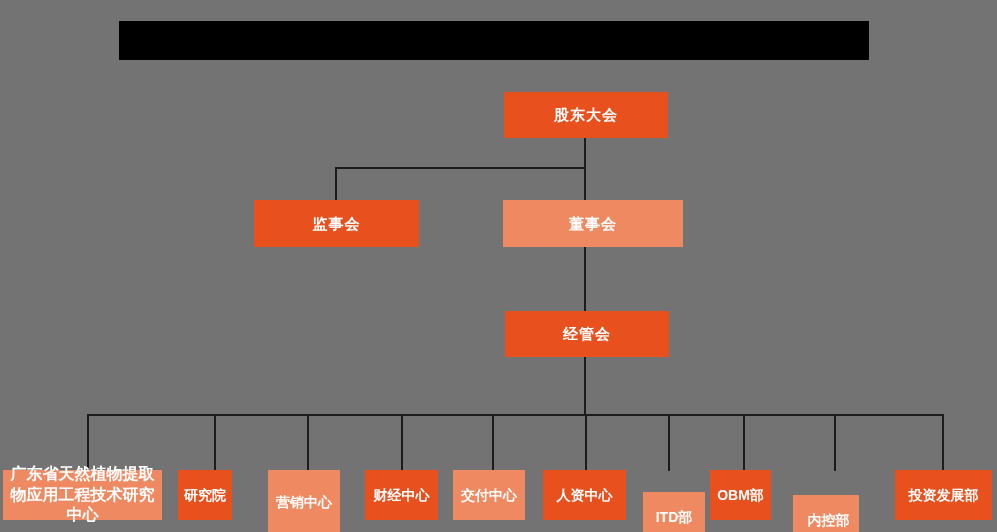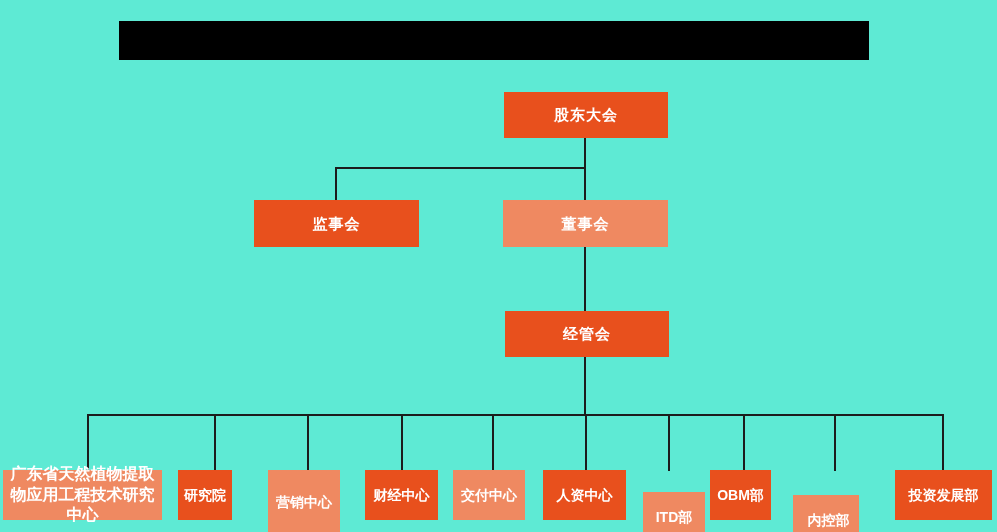--- a/index.html
+++ b/index.html
@@ -5,21 +5,21 @@
   html, body {
     margin: 0;
     padding: 0;
     background: #ffffff;
     font-family: "Liberation Sans", "DejaVu Sans", sans-serif;
   }
   #canvas {
     position: relative;
     width: 997px;
     height: 532px;
-    background: #5eead4;
+    background: #737373;
     overflow: hidden;
   }
   .redacted-bar {
     position: absolute;
     left: 119px;
     top: 21px;
     width: 750px;
     height: 39px;
     background: #000000;
   }
@@ -67,21 +67,21 @@
       <div class="edge" style="left: 668px; top: 414px; width: 2px; height: 57px;"></div>
       <div class="edge" style="left: 743px; top: 414px; width: 2px; height: 57px;"></div>
       <div class="edge" style="left: 834px; top: 414px; width: 2px; height: 57px;"></div>
       <div class="edge" style="left: 942px; top: 414px; width: 2px; height: 57px;"></div>
       <div class="node primary lg" style="left: 504px; top: 92px; width: 164px; height: 46px;">
         <span>股东大会</span>
       </div>
       <div class="node primary lg" style="left: 254px; top: 200px; width: 165px; height: 47px;">
         <span>监事会</span>
       </div>
-      <div class="node secondary lg" style="left: 503px; top: 200px; width: 165px; height: 47px;">
+      <div class="node secondary lg" style="left: 503px; top: 200px; width: 180px; height: 47px;">
         <span>董事会</span>
       </div>
       <div class="node primary lg" style="left: 505px; top: 311px; width: 164px; height: 46px; align-items: center;">
         <span>经管会</span>
       </div>
       <div class="node secondary sm" style="left: 3px; top: 470px; width: 159px; height: 50px;">
         <span>广东省天然植物提取物应用工程技术研究中心</span>
       </div>
       <div class="node primary md" style="left: 178px; top: 470px; width: 54px; height: 50px;">
         <span>研究院</span>

